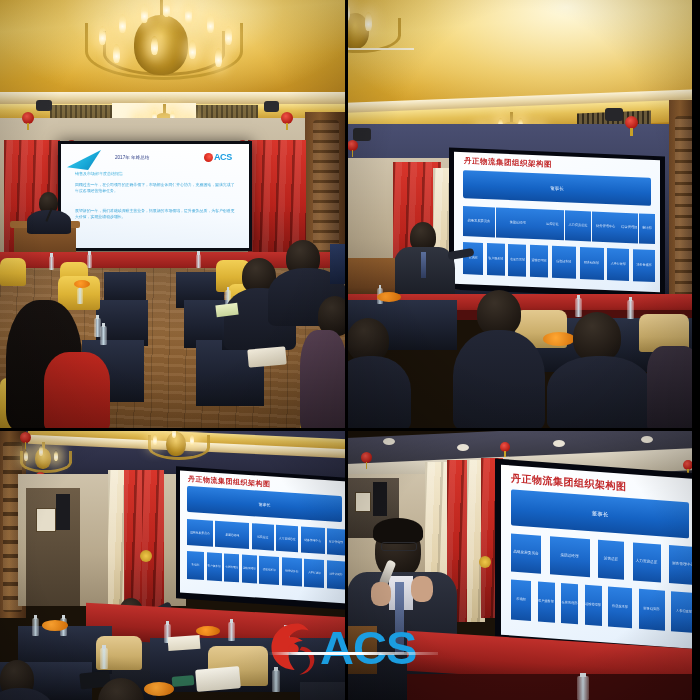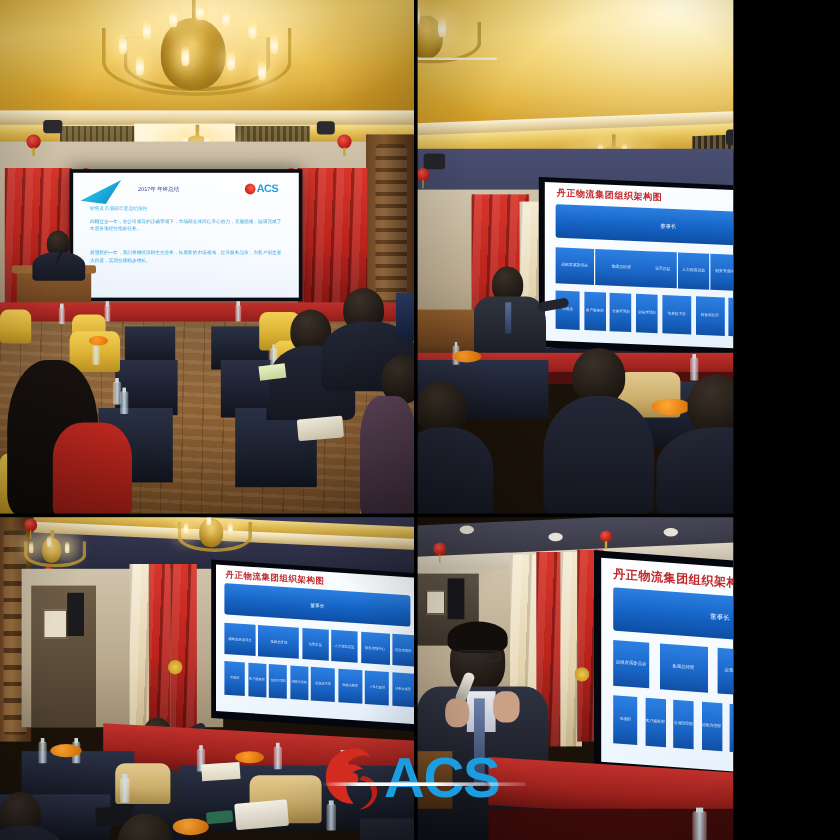--- a/index.html
+++ b/index.html
@@ -1,18 +1,18 @@
 <!DOCTYPE html>
 <html><head>
 <meta charset="utf-8">
 <title>ACS Conference Photo Collage</title>
 <style>
   html,body{margin:0;padding:0;background:#000;}
   body{font-family:"Liberation Sans",sans-serif;}
-  #collage{position:relative;width:611px;height:700px;overflow:hidden;background:#1a1208;}
+  #collage{position:relative;width:692px;height:700px;overflow:hidden;background:#1a1208;}
 
   .panel{position:absolute;overflow:hidden;}
   .pl{ left:0;   top:0;   width:347px; height:430px; }
   .pr{ left:347px;top:0;  width:353px; height:430px; }
   .bl{ left:0;   top:430px;width:347px;height:270px; }
   .br{ left:347px;top:430px;width:353px;height:270px; }
 
   .layer{position:absolute;}
   .gold-grad{background:linear-gradient(175deg,#e8b93c 0%,#f2cf62 18%,#d9a62c 46%,#b9851f 72%,#8d6014 100%);}
   .gold-soft{background:linear-gradient(180deg,#f7e08e 0%,#e5c158 40%,#c79a31 100%);}

